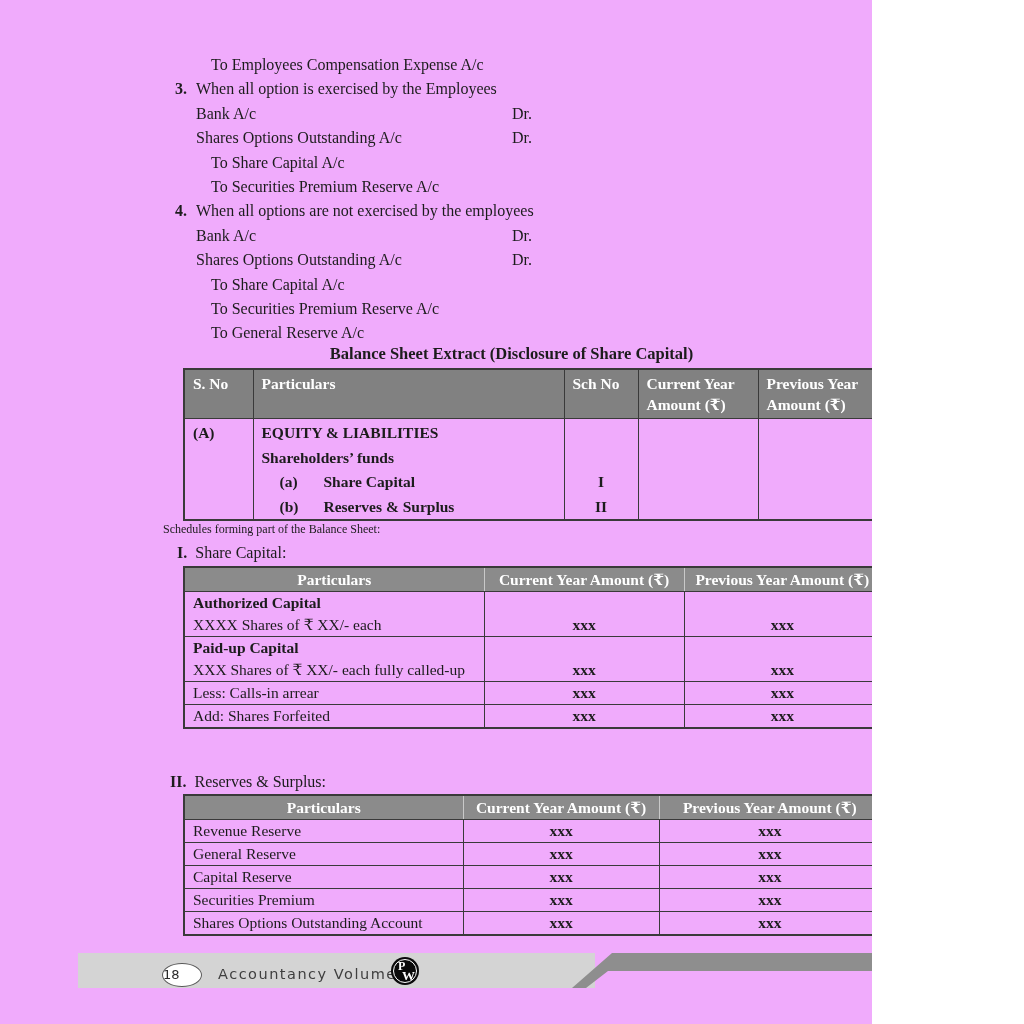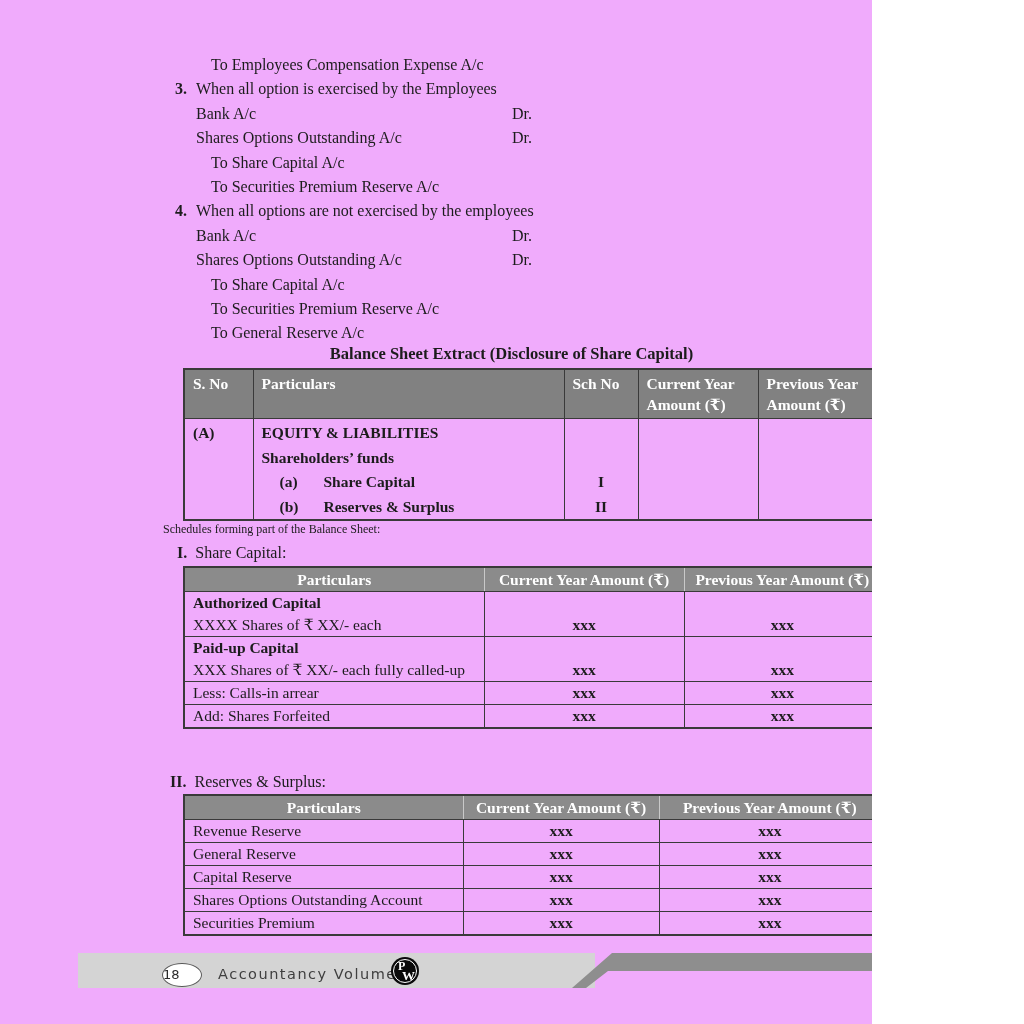--- a/index.html
+++ b/index.html
@@ -233,26 +233,26 @@
       <td>General Reserve</td>
       <td class="amt">xxx</td>
       <td class="amt">xxx</td>
     </tr>
     <tr class="srow">
       <td>Capital Reserve</td>
       <td class="amt">xxx</td>
       <td class="amt">xxx</td>
     </tr>
     <tr class="srow">
+      <td>Securities Premium</td>
+      <td class="amt">xxx</td>
+      <td class="amt">xxx</td>
+    </tr>
+    <tr class="srow">
       <td>Shares Options Outstanding Account</td>
-      <td class="amt">xxx</td>
-      <td class="amt">xxx</td>
-    </tr>
-    <tr class="srow">
-      <td>Securities Premium</td>
       <td class="amt">xxx</td>
       <td class="amt">xxx</td>
     </tr>
   </tbody>
     </table>
 
   <div class="footer-bar"></div>
   <svg class="footer-ribbon" width="395" height="42" viewBox="0 0 395 42">
     <polygon points="52,3 385,3 385,21 48,21 26,38 12,38" fill="#8e8e8e"></polygon>
   </svg>

